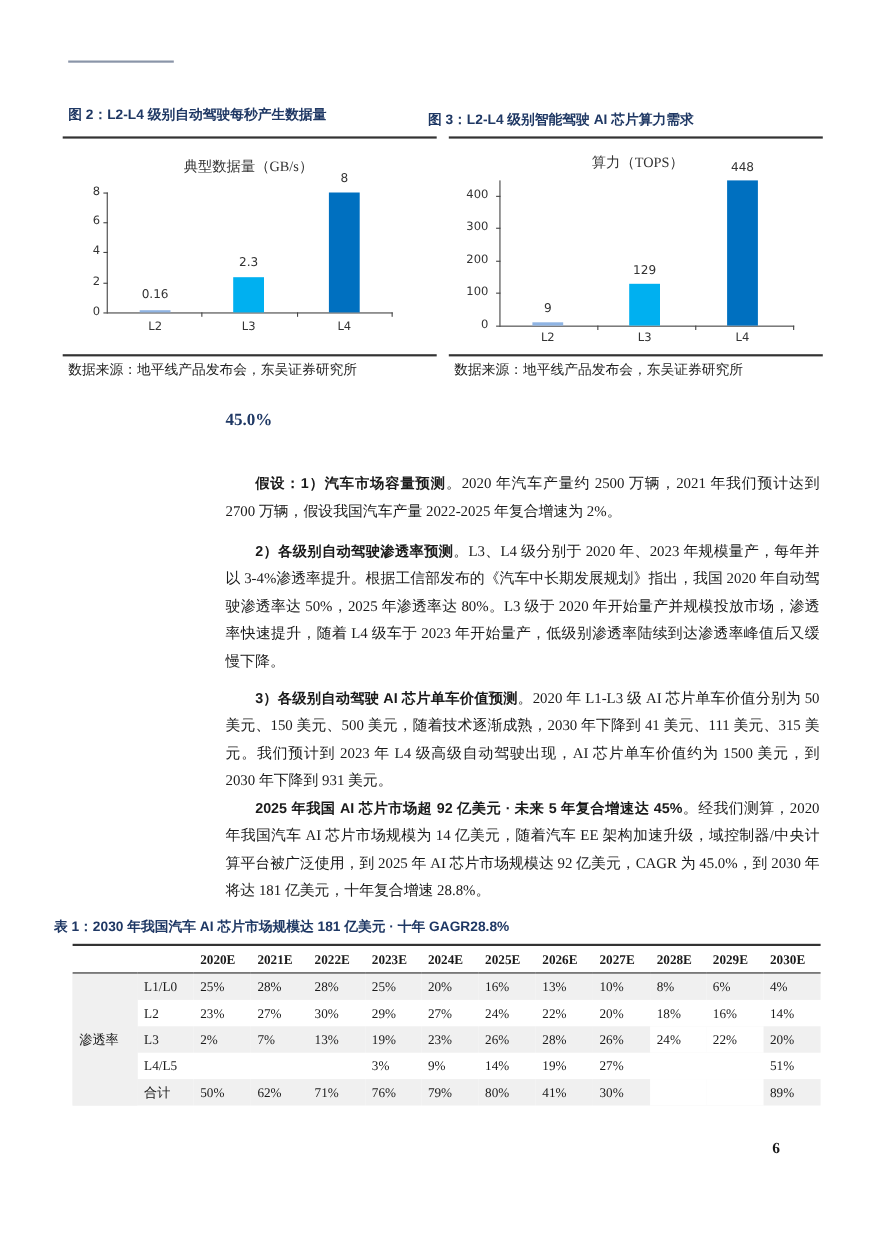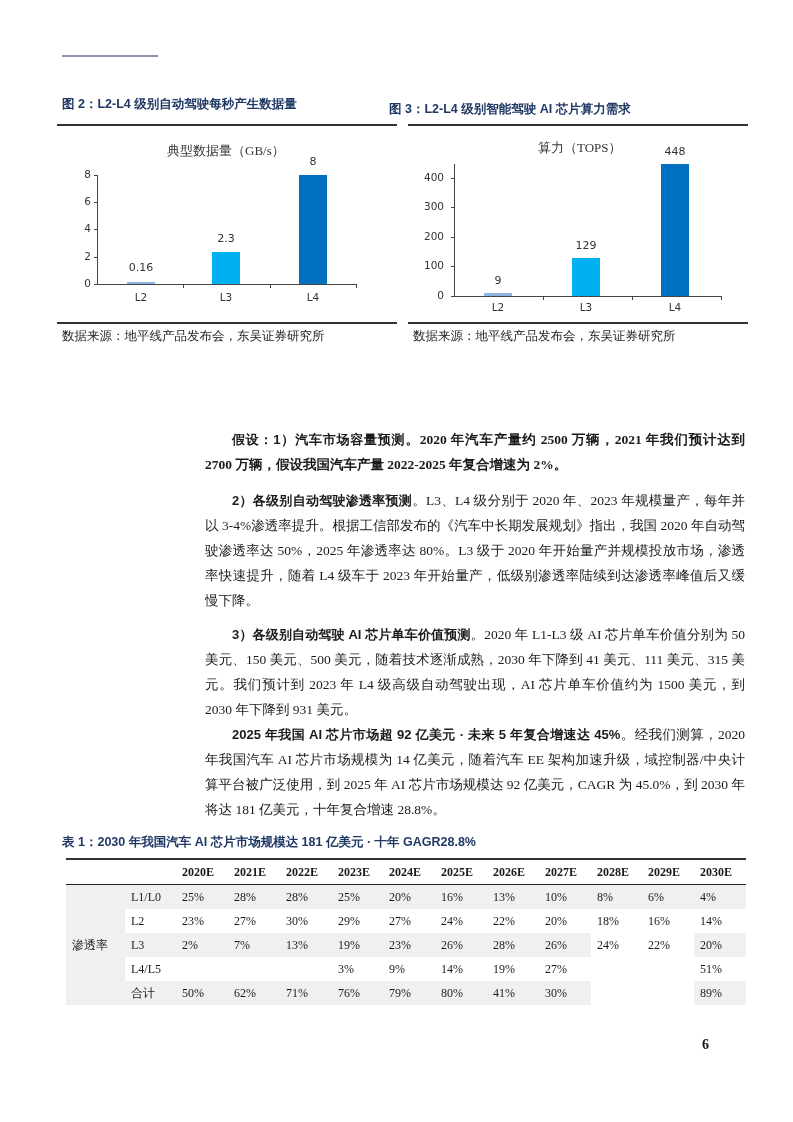--- a/index.html
+++ b/index.html
@@ -116,39 +116,40 @@
 
   <div class="xcat" style="left:70px; top:175px;">L2</div>
   <div class="xcat" style="left:158px; top:175px;">L3</div>
   <div class="xcat" style="left:247px; top:175px;">L4</div>
 </div>
 
 <div class="abs fig-rule" style="left:408px; top:322px; width:340px;"></div>
 <div class="abs source" style="left:413px; top:328px;">数据来源：地平线产品发布会，东吴证券研究所</div>
 
 <div class="abs section-heading" style="left:205px; top:369px; width:545px;">
-</div>
-
-<div class="abs para" style="left:205px; top:427px; width:540px; text-indent:27px;font-weight:bold;">
+  <div>45.0%</div>
+</div>
+
+<div class="abs para" style="left:205px; top:427px; width:540px; text-indent:27px;">
   <b>假设：1）汽车市场容量预测</b><span>。2020 年汽车产量约 2500 万辆，2021 年我们预计达到 2700 万辆，假设我国汽车产量 2022-2025 年复合增速为 2%。</span>
 </div>
 
 <div class="abs para" style="left:205px; top:488px; width:540px; text-indent:27px;">
   <b>2）各级别自动驾驶渗透率预测</b><span>。L3、L4 级分别于 2020 年、2023 年规模量产，每年并以 3-4%渗透率提升。根据工信部发布的《汽车中长期发展规划》指出，我国 2020 年自动驾驶渗透率达 50%，2025 年渗透率达 80%。L3 级于 2020 年开始量产并规模投放市场，渗透率快速提升，随着 L4 级车于 2023 年开始量产，低级别渗透率陆续到达渗透率峰值后又缓慢下降。</span>
 </div>
 
 <div class="abs para" style="left:205px; top:622px; width:540px; text-indent:27px;">
   <b>3）各级别自动驾驶 AI 芯片单车价值预测</b><span>。2020 年 L1-L3 级 AI 芯片单车价值分别为 50 美元、150 美元、500 美元，随着技术逐渐成熟，2030 年下降到 41 美元、111 美元、315 美元。我们预计到 2023 年 L4 级高级自动驾驶出现，AI 芯片单车价值约为 1500 美元，到 2030 年下降到 931 美元。</span>
 </div>
 
 <div class="abs para" style="left:205px; top:722px; width:540px; text-indent:27px;">
   <b>2025 年我国 AI 芯片市场超 92 亿美元 · 未来 5 年复合增速达 45%</b><span>。经我们测算，2020 年我国汽车 AI 芯片市场规模为 14 亿美元，随着汽车 EE 架构加速升级，域控制器/中央计算平台被广泛使用，到 2025 年 AI 芯片市场规模达 92 亿美元，CAGR 为 45.0%，到 2030 年将达 181 亿美元，十年复合增速 28.8%。</span>
 </div>
 
-<div class="abs tbl-title" style="left:62px; top:834px;">表 1：2030 年我国汽车 AI 芯片市场规模达 181 亿美元 · 十年 GAGR28.8%</div>
+<div class="abs tbl-title" style="left:49px; top:834px;">表 1：2030 年我国汽车 AI 芯片市场规模达 181 亿美元 · 十年 GAGR28.8%</div>
 <div class="abs fig-rule" style="left:66px; top:858px; width:680px;"></div>
 
 <table class="abs data" style="left:66px; top:860px; width:680px;">
   <colgroup>
     <col style="width:59px">
       <col style="width:51px">
     <col style="width:52px">
       <col style="width:52px">
       <col style="width:52px">
       <col style="width:51px">

